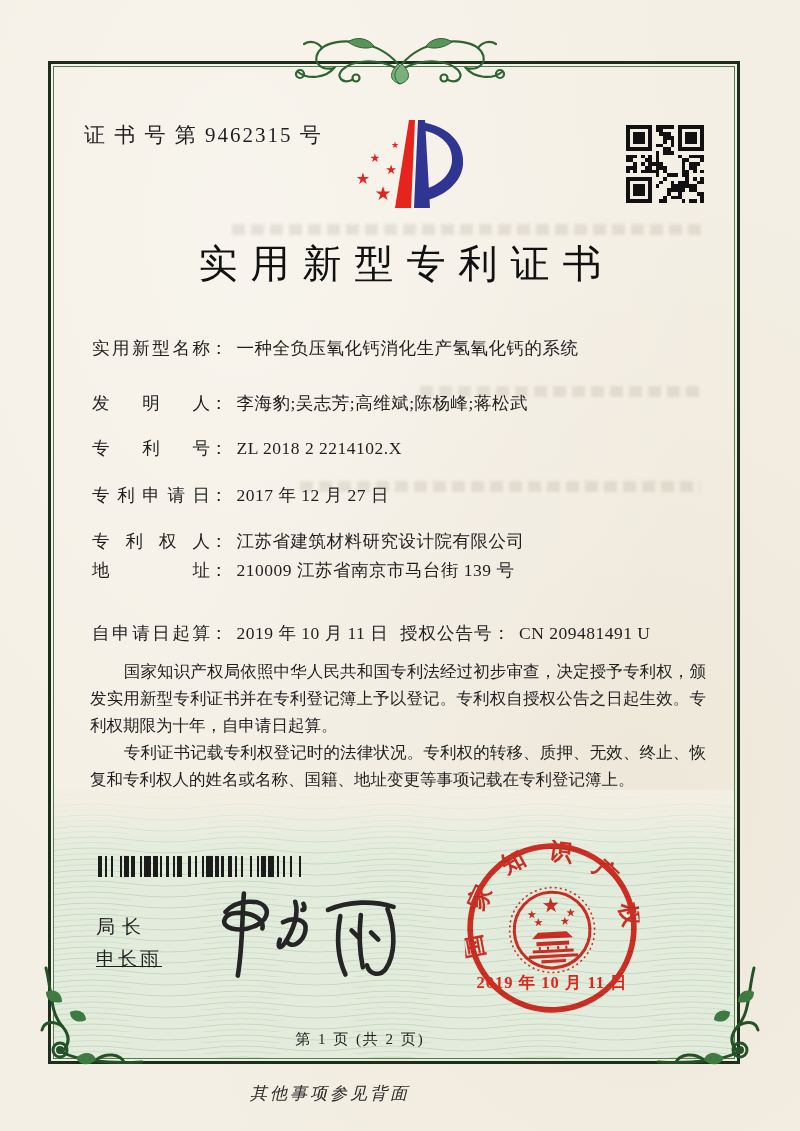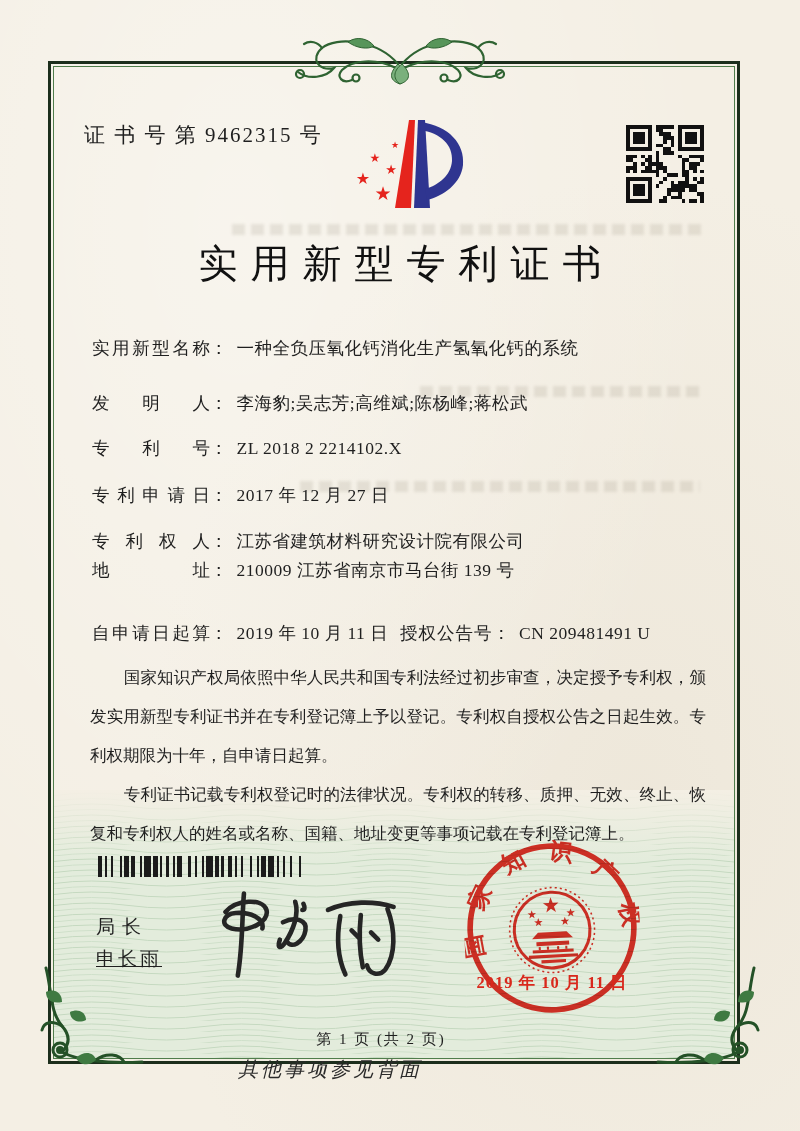--- a/index.html
+++ b/index.html
@@ -33,36 +33,36 @@
   .lbl{display:inline-block;width:118px;text-align:justify;text-align-last:justify;
        text-justify:inter-character;vertical-align:bottom;}
   .colon{display:inline-block;}
   .val{display:inline-block;margin-left:9px;letter-spacing:.5px;}
   .pair2{position:absolute;left:308px;top:0;white-space:nowrap;}
   .pair2 .lbl2{letter-spacing:1px;}
   .r0{top:336px}.r1{top:391px}.r2{top:436px}.r3{top:483px}
   .r4{top:529px}.r5{top:558px}.r6{top:621px}
   
   .paras{position:absolute;left:90px;top:658px;width:616px;font-size:16.5px;
-         line-height:39px;text-align:justify;}
+         line-height:27px;text-align:justify;}
   .paras p{margin:0;text-indent:2.05em;}
   
   .barcode{position:absolute;left:98px;top:856px;width:205px;height:21px;}
   .barcode svg{width:100%;height:100%;fill:#1b1b1b;shape-rendering:crispEdges;}
   .signer-title{position:absolute;left:96px;top:914px;font-size:19px;letter-spacing:7px;}
   .signer-name{position:absolute;left:96px;top:946px;font-size:19px;letter-spacing:3px;text-decoration:underline;}
   .signature{position:absolute;left:205px;top:880px;width:205px;height:105px;z-index:4;}
   .seal{position:absolute;left:464px;top:840px;width:176px;height:176px;z-index:5;
         mix-blend-mode:multiply;opacity:.95;transform:rotate(-3deg);}
   .seal-date{position:absolute;left:458px;top:972px;width:188px;text-align:center;z-index:6;
              color:#d9281c;font-size:16.5px;font-weight:700;letter-spacing:1px;}
   .page-footer{position:absolute;left:0;top:1030px;width:720px;text-align:center;
-               font-size:15px;letter-spacing:2px;margin-left:21px;}
-  .back-note{position:absolute;left:0;top:1056px;width:660px;text-align:center;
-             font-size:20px;letter-spacing:3px;font-style:italic;color:#2a2a2a;}
+               font-size:15px;letter-spacing:2px;}
+  .back-note{position:absolute;left:0;top:1082px;width:660px;text-align:center;
+             font-size:17px;letter-spacing:3px;font-style:italic;color:#2a2a2a;}
   
   .top-flourish{position:absolute;left:278px;top:32px;width:244px;height:56px;z-index:3;}
   .corner{position:absolute;top:964px;width:112px;height:114px;z-index:3;}
   .corner.bl{left:36px;}
   .corner.br{left:652px;transform:scaleX(-1);}
   
   .ghost{position:absolute;height:11px;opacity:.28;filter:blur(1.5px);
          background:repeating-linear-gradient(90deg,rgba(130,120,100,.55) 0 13px,transparent 13px 19px);}
   .g1{left:232px;top:224px;width:470px;}
   .g2{left:420px;top:386px;width:280px;}

